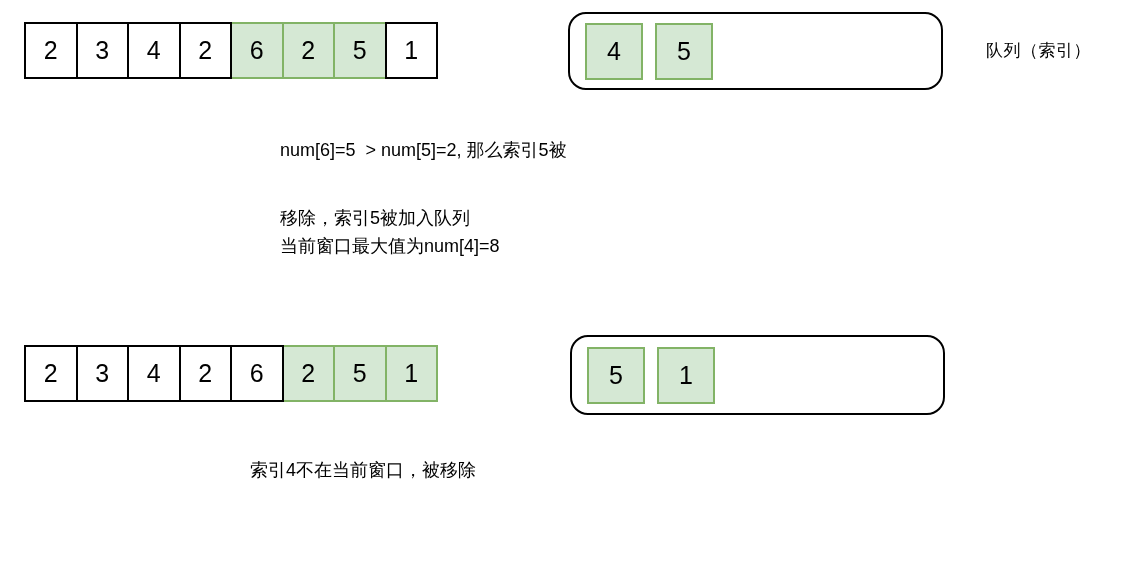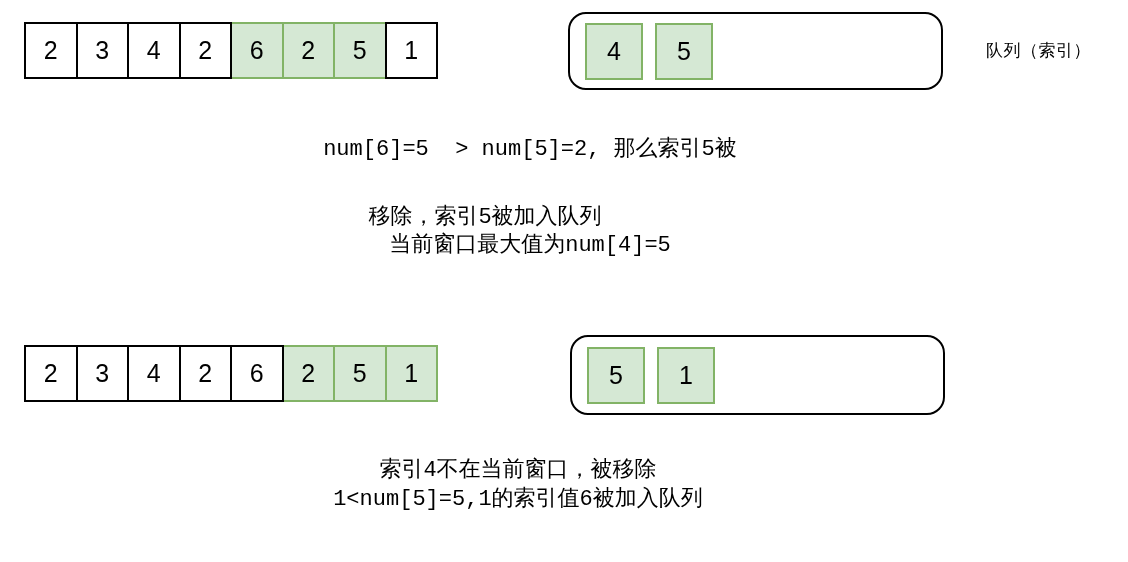--- a/index.html
+++ b/index.html
@@ -50,27 +50,26 @@
   .queue-label {
     position:absolute;
     left:986px; top:39px;
     font-size:17px;
     letter-spacing:0.5px;
     white-space:nowrap;
   }
   .caption {
     position:absolute;
     width:500px;
-    text-align:center;
-    font-size:22px;
-    font-family:Liberation Mono, monospace;
+    text-align:left;
+    font-size:18px;
   }
   .cap-line { white-space:pre; }
   .caption.step1 { left:280px; top:136px; line-height:28px; }
-  .caption.step2 { left:268px; top:456px; line-height:29px; }
+  .caption.step2 { left:250px; top:456px; line-height:29px; }
   .caption.step1 .shift-left { padding-right:90px;margin-top:40px; }
 </style>
 </head>
 <body>
 
 <div class="canvas">
 
   <div class="array" style="left:24px; top:22px;">
     <div class="cell">2</div>
     <div class="cell">3</div>
@@ -85,37 +84,36 @@
   <div class="queue" style="left:568px; top:12px; height:78px;">
     <div class="qcell">4</div>
     <div class="qcell">5</div>
   </div>
 
   <div class="queue-label">队列（索引）</div>
 
   <div class="caption step1">
     <div class="cap-line">num[6]=5  &gt; num[5]=2, 那么索引5被</div>
     <div class="cap-line shift-left">移除，索引5被加入队列</div>
-    <div class="cap-line">当前窗口最大值为num[4]=5</div>
+    <div class="cap-line">当前窗口最大值为num[4]=8</div>
   </div>
 
   <div class="array" style="left:24px; top:345px;">
     <div class="cell">2</div>
     <div class="cell">3</div>
     <div class="cell">4</div>
     <div class="cell">2</div>
     <div class="cell">6</div>
     <div class="cell hl">2</div>
     <div class="cell hl">5</div>
     <div class="cell hl">1</div>
   </div>
 
   <div class="queue" style="left:570px; top:335px; height:80px;">
     <div class="qcell">5</div>
     <div class="qcell">1</div>
   </div>
 
   <div class="caption step2">
     <div class="cap-line">索引4不在当前窗口，被移除</div>
-    <div class="cap-line">1&lt;num[5]=5,1的索引值6被加入队列</div>
   </div>
 
 </div>
 
 </body></html>

